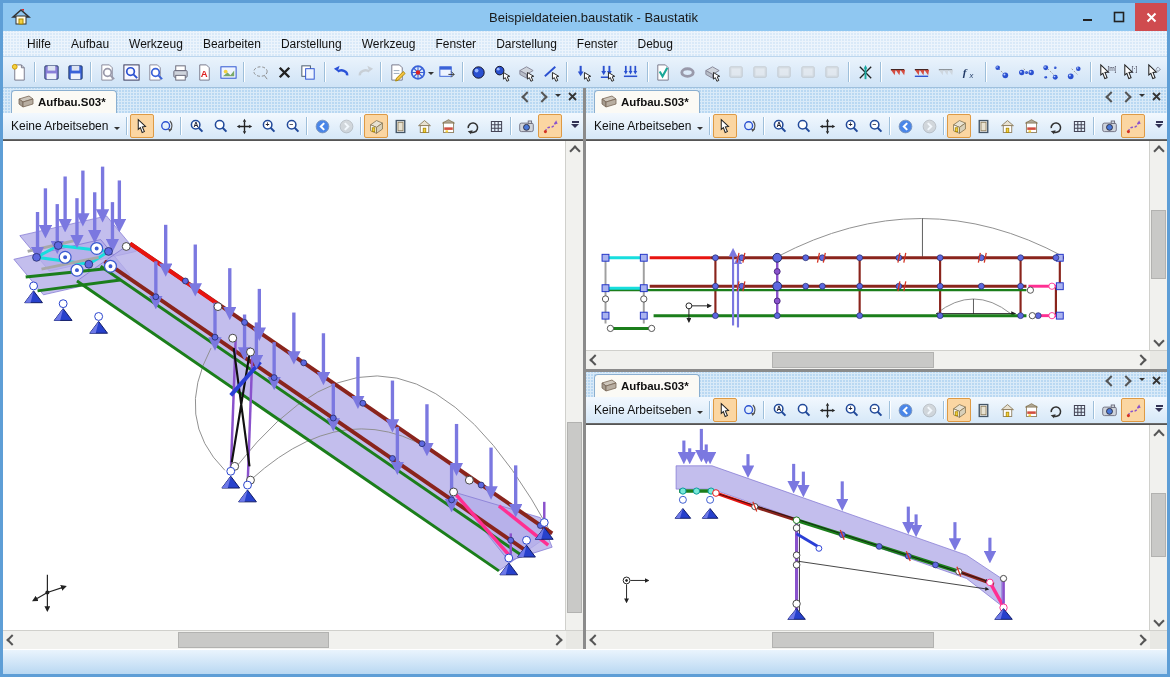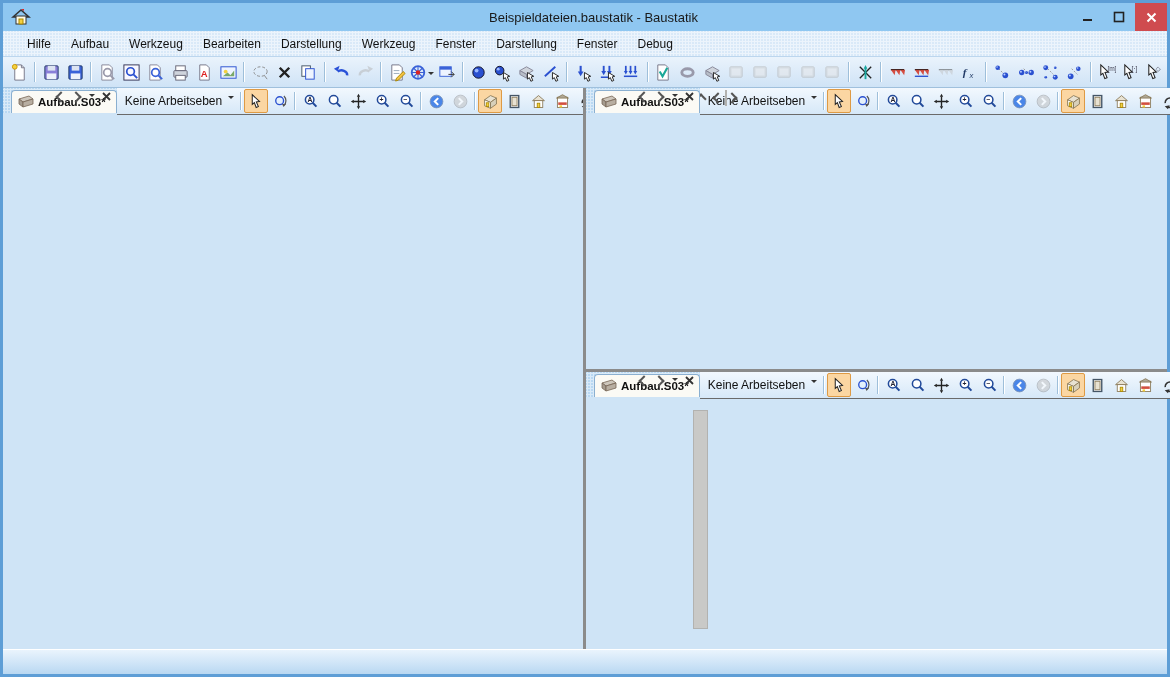--- a/index.html
+++ b/index.html
@@ -23,36 +23,36 @@
   .tbtn{width:25px;height:25px;display:flex;align-items:center;justify-content:center;border-radius:2px;}
   .tbtn svg{width:19px;height:19px;}
   .tbtn.dis{opacity:.5;filter:grayscale(.9);}
   .tsep{width:1px;height:20px;background:#9ebfda;border-right:1px solid #fff;margin:0 3px;}
   .ddm{width:0;height:0;border:3px solid transparent;border-top-color:#333;margin-left:1px;margin-top:6px;}
   
   .workspace{flex:1 1 auto;display:flex;background:#8b8b8b;min-height:0;}
   .vsplit{width:3px;background:#8b8b8b;flex:0 0 auto;}
   .hsplit{height:3px;background:#8b8b8b;flex:0 0 auto;}
   .rightcol{display:flex;flex-direction:column;flex:1 1 auto;min-width:0;}
-  .panel{display:flex;background:#cfe4f6;min-height:0;min-width:0;}
+  .panel{display:flex;flex-direction:column;background:#cfe4f6;min-height:0;min-width:0;}
   .panel.left{width:580px;flex:0 0 auto;}
   .panel.rt{flex:0 0 281px;}
   .panel.rb{flex:1 1 auto;}
   
   .tabbar{height:25px;background:#b9d8f2;display:flex;align-items:flex-end;padding-left:8px;flex:0 0 auto;
     background-image:radial-gradient(rgba(255,255,255,.45) 1px, transparent 1.2px);background-size:3px 3px;position:relative;}
   .tab{height:22px;background:#fbfaf5;border:1px solid #8aafd0;border-bottom:none;border-radius:4px 4px 0 0;
     display:flex;align-items:center;padding:0 10px 0 6px;gap:4px;}
   .tab-label{font-size:11.5px;font-weight:bold;color:#111;}
   .tabctl{position:absolute;right:6px;top:4px;display:flex;gap:7px;align-items:center;}
   .tabctl span{display:flex;align-items:center;justify-content:center;}
   
   .ptoolbar{height:26px;background:linear-gradient(#f2f8fe,#d6e8f8);border-bottom:1px solid #6a6a6a;
     display:flex;align-items:center;padding-left:4px;flex:0 0 auto;}
-  .wpdrop{display:flex;align-items:flex-start;font-size:12px;color:#111;padding:2px 4px;gap:5px;}
+  .wpdrop{display:flex;align-items:flex-end;font-size:12px;color:#111;padding:2px 4px;gap:5px;}
   .wpdrop .ddm{margin-top:2px;}
   .ptools{display:flex;align-items:center;}
   .pbtn{width:22px;height:22px;display:flex;align-items:center;justify-content:center;border-radius:2px;border:1px solid transparent;}
   .pbtn svg{width:17px;height:17px;}
   .pbtn.act{background:#fbd6a2;border-color:#de9a44;}
   .pbtn.dis{opacity:.55;filter:grayscale(.9);}
   .psep{width:1px;height:18px;background:#9ebfda;border-right:1px solid #fff;margin:0 2px;}
   .ovf{margin-left:auto;width:14px;height:22px;display:flex;flex-direction:column;align-items:center;justify-content:center;gap:1px;margin-right:1px;}
   .ovf i{display:block;width:7px;height:2px;background:#335;}
   .ovf b{width:0;height:0;border:4px solid transparent;border-top-color:#335;}

